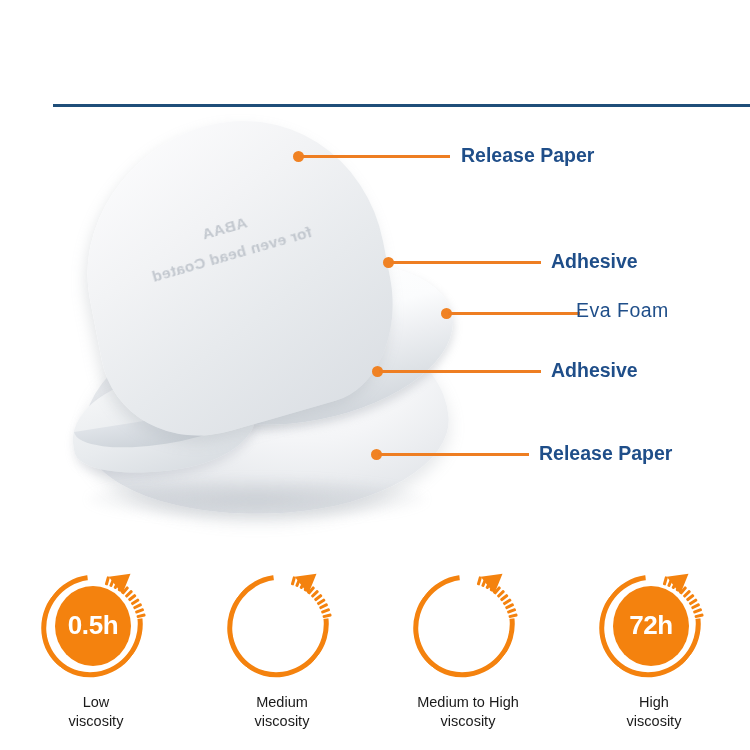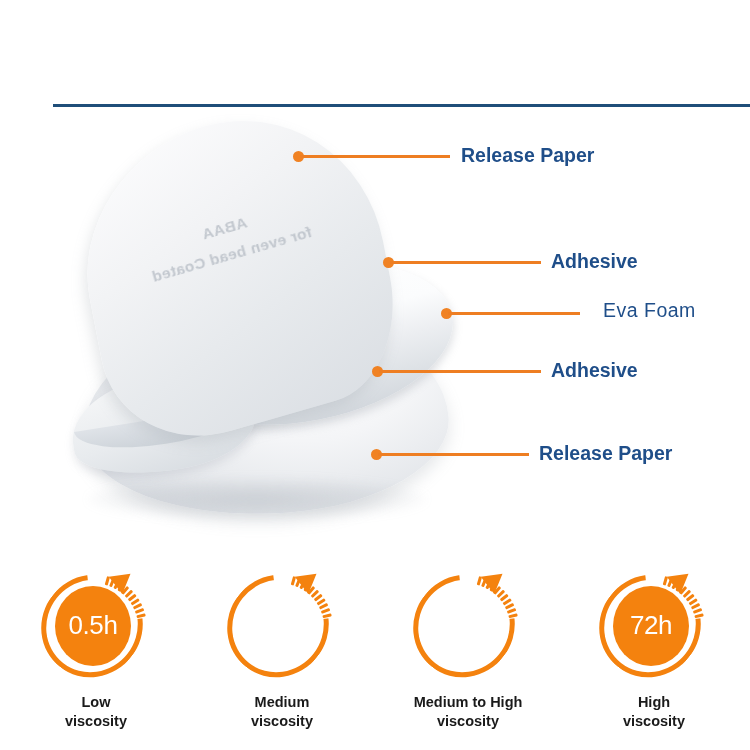--- a/index.html
+++ b/index.html
@@ -255,21 +255,21 @@
     height: 80px;
     border-radius: 50%;
     background: #F4820E;
     display: flex;
     align-items: center;
     justify-content: center;
   }
   .badge-time {
     color: #FFFFFF;
     font-size: 26px;
-    font-weight: normal;
+    font-weight: bold;
     letter-spacing: -0.4px;
     line-height: 1;
     transform: translateY(-1px);
   }
   .badge-arrow {
     position: absolute;
     left: 72px;
     top: -2px;
     width: 0;
     height: 0;
@@ -293,21 +293,21 @@
     height: 3px;
     background: #F4820E;
     transform-origin: 0 50%;
     border-radius: 1px;
   }
   .badge-caption {
     margin-top: 9px;
     text-align: center;
     color: #1A1A1A;
     font-size: 14.5px;
-    font-weight: bold;
+    font-weight: normal;
     line-height: 1.32;
     white-space: pre-line;
   }
 </style>
 </head>
 <body>
 
 <div id="header-area">
   <div id="header-rule"></div>
 </div>
@@ -330,21 +330,21 @@
   <div class="callout-dot" style="left:293px; top:151px;"></div>
   <div class="callout-line" style="left:300px; top:155px; width:150px;"></div>
   <div class="callout-label" style="left:461px; top:146px;">Release Paper</div>
 
   <div class="callout-dot" style="left:383px; top:257px;"></div>
   <div class="callout-line" style="left:390px; top:261px; width:151px;"></div>
   <div class="callout-label" style="left:551px; top:252px;">Adhesive</div>
 
   <div class="callout-dot" style="left:441px; top:308px;"></div>
   <div class="callout-line" style="left:448px; top:312px; width:132px;"></div>
-  <div class="callout-label thin" style="left:603px; top:301px;">Eva  Foam</div>
+  <div class="callout-label thin" style="left:576px; top:301px;">Eva  Foam</div>
 
   <div class="callout-dot" style="left:372px; top:366px;"></div>
   <div class="callout-line" style="left:379px; top:370px; width:162px;"></div>
   <div class="callout-label" style="left:551px; top:361px;">Adhesive</div>
 
   <div class="callout-dot" style="left:371px; top:449px;"></div>
   <div class="callout-line" style="left:378px; top:453px; width:151px;"></div>
   <div class="callout-label" style="left:539px; top:444px;">Release Paper</div>
 </div>
 

